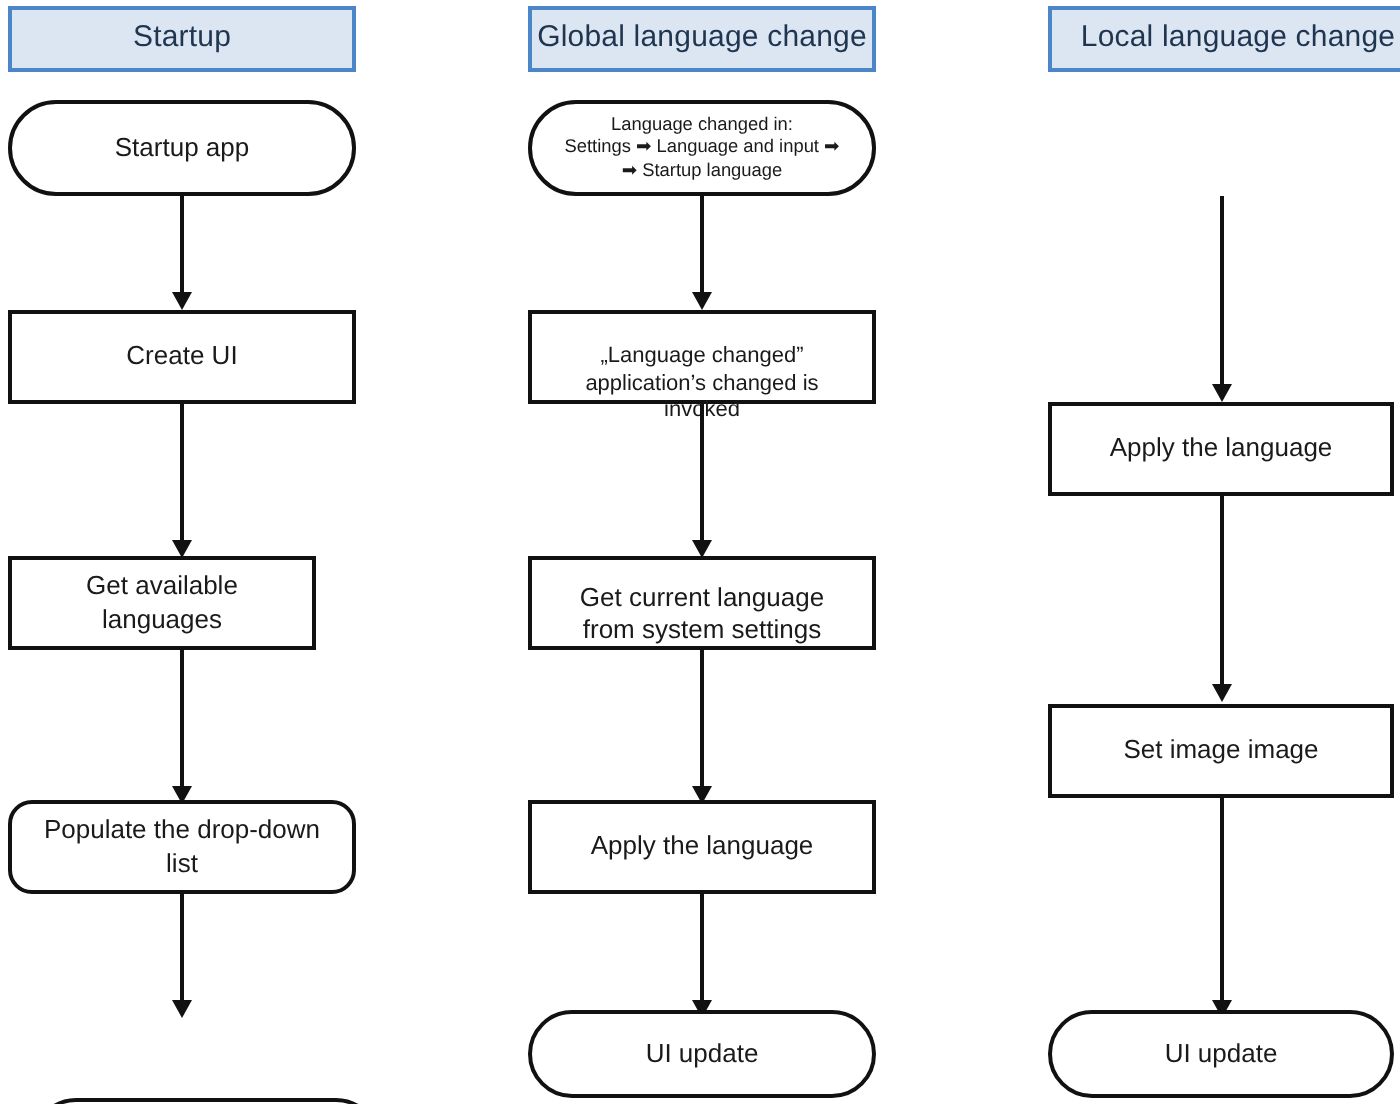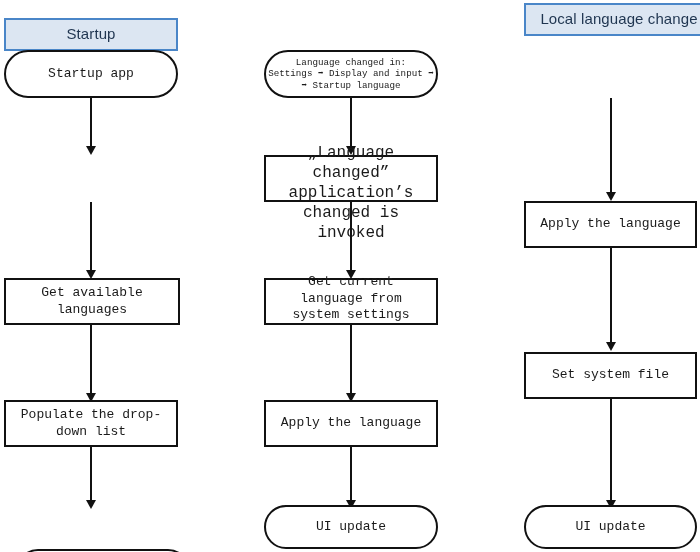--- a/index.html
+++ b/index.html
@@ -42,35 +42,34 @@
   .node {
     position: absolute;
     box-sizing: border-box;
     background: #ffffff;
     border: 2.2px solid #111111;
     display: flex;
     align-items: center;
     justify-content: center;
     text-align: center;
     color: #1a1a1a;
-    font-family: Liberation Mono, monospace;
   }
   .node.process {
     border-radius: 0;
   }
   .node.terminator {
     border-radius: 999px;
   }
   .node .label {
     display: block;
     padding: 0 10px;
     line-height: 1.25;
   }
   .fs-13 { font-size: 13px; }
-  .fs-12 { font-size: 16px; margin-top: 28px; }
+  .fs-12 { font-size: 11px; margin-top: 28px; }
   .fs-9  { font-size: 9.2px; line-height: 1.42; }
 
   
   .connector {
     position: absolute;
     width: 0;
     border-left: 2.4px solid #111111;
   }
   .arrowhead {
     position: absolute;
@@ -80,58 +79,64 @@
     border-right: 5.5px solid transparent;
     border-top: 9px solid #111111;
   }
   .nowrap { white-space: nowrap; }
 </style>
 </head>
 <body>
 
 <div id="diagram">
 
-  <div class="col-header" style="left:4px; top:18px; width:174px; height:33px;">
+  <div class="col-header" style="left:4px; top:3px; width:174px; height:33px;">
     <span>Startup</span>
   </div>
 
   <div class="node terminator" style="left:4px; top:50px; width:174px; height:48px;">
     <span class="label fs-13">Startup app</span>
   </div>
 
   <div class="connector" style="left:90px; top:98px; height:49px;"></div>
   <div class="arrowhead" style="left:85.5px; top:146px;"></div>
 
+  <div class="node process" style="left:4px; top:155px; width:174px; height:47px;">
+    <span class="label fs-13">Create UI</span>
+  </div>
 
   <div class="connector" style="left:90px; top:202px; height:69px;"></div>
   <div class="arrowhead" style="left:85.5px; top:270px;"></div>
 
-  <div class="node process" style="left:4px; top:278px; width:176px; height:47px;text-align:center;">
+  <div class="node process" style="left:4px; top:278px; width:154px; height:47px;text-align:center;">
     <span class="label fs-13">Get available languages</span>
   </div>
 
   <div class="connector" style="left:90px; top:325px; height:69px;"></div>
   <div class="arrowhead" style="left:85.5px; top:393px;"></div>
 
-  <div class="node process" style="left:4px; top:400px; width:174px; height:47px;">
+  <div class="node process" style="left:4px; top:400px; width:174px; height:47px;border-radius:12px;">
     <span class="label fs-13">Populate the drop-down list</span>
   </div>
 
   <div class="connector" style="left:90px; top:447px; height:55px;"></div>
   <div class="arrowhead" style="left:85.5px; top:500px;"></div>
 
   <div class="node terminator" style="left:16px; top:505px; width:174px; height:44px;margin-top:44px;">
     <span class="label fs-13">UI display</span>
   </div>
 
+  <div class="col-header" style="left:264px; top:3px; width:174px; height:33px;">
+    <span>Global language change</span>
+  </div>
 
   <div class="node terminator" style="left:264px; top:50px; width:174px; height:48px;">
     <span class="label fs-9">
       <span class="nowrap">Language changed in:</span><br>
-      <span class="nowrap">Settings ➡ Display and input ➡</span><br>
+      <span class="nowrap">Settings ➡ Language and input ➡</span><br>
       <span class="nowrap">➡ Startup language</span>
     </span>
   </div>
 
   <div class="connector" style="left:350px; top:98px; height:49px;"></div>
   <div class="arrowhead" style="left:345.5px; top:146px;"></div>
 
   <div class="node process" style="left:264px; top:155px; width:174px; height:47px;">
     <span class="label fs-12">
       <span>„Language changed”</span><br>
@@ -169,21 +174,21 @@
   <div class="arrowhead" style="left:605.5px; top:192px;"></div>
 
   <div class="node process" style="left:524px; top:201px; width:173px; height:47px;">
     <span class="label fs-13">Apply the language</span>
   </div>
 
   <div class="connector" style="left:610px; top:248px; height:95px;"></div>
   <div class="arrowhead" style="left:605.5px; top:342px;"></div>
 
   <div class="node process" style="left:524px; top:352px; width:173px; height:47px;">
-    <span class="label fs-13">Set system file</span>
+    <span class="label fs-13">Set image image</span>
   </div>
 
   <div class="connector" style="left:610px; top:399px; height:103px;"></div>
   <div class="arrowhead" style="left:605.5px; top:500px;"></div>
 
   <div class="node terminator" style="left:524px; top:505px; width:173px; height:44px;">
     <span class="label fs-13">UI update</span>
   </div>
 
 </div>

